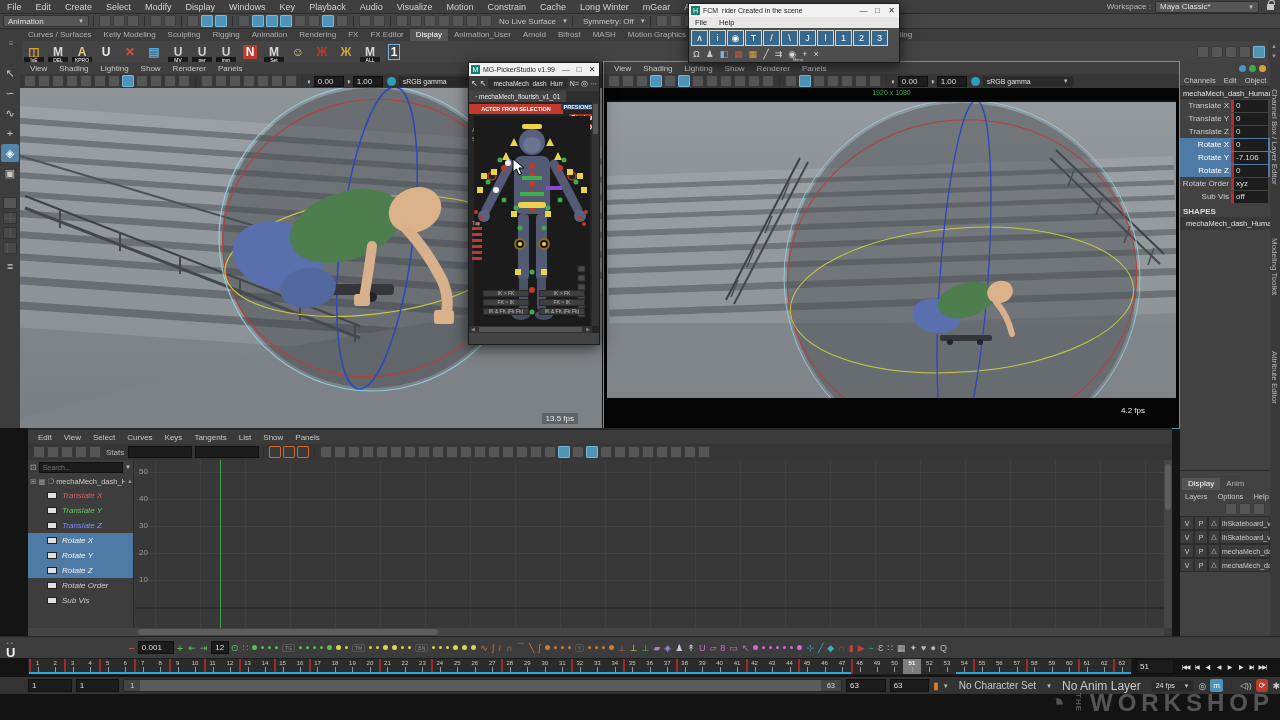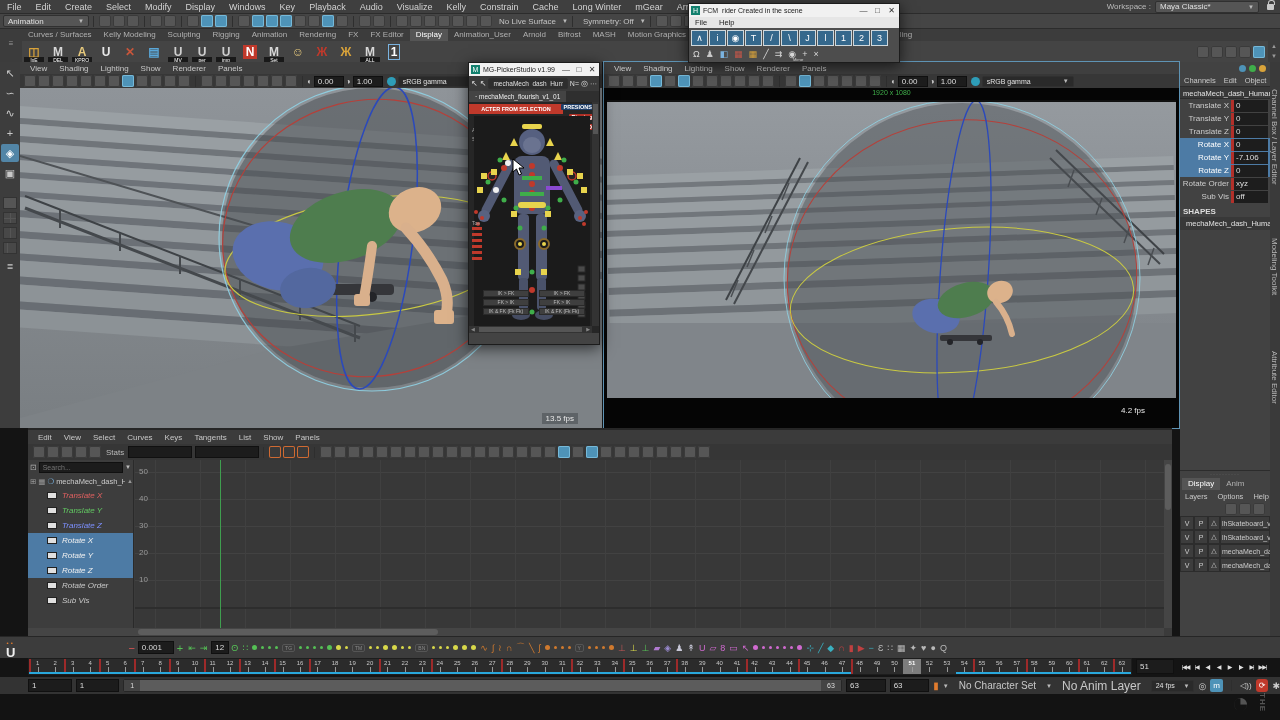--- a/index.html
+++ b/index.html
@@ -68,21 +68,21 @@
       <span class="mi">Edit</span>
       <span class="mi">Create</span>
       <span class="mi">Select</span>
       <span class="mi">Modify</span>
       <span class="mi">Display</span>
       <span class="mi">Windows</span>
       <span class="mi">Key</span>
       <span class="mi">Playback</span>
       <span class="mi">Audio</span>
       <span class="mi">Visualize</span>
-      <span class="mi">Kelly</span>
+      <span class="mi">Motion</span>
       <span class="mi">Constrain</span>
       <span class="mi">Cache</span>
       <span class="mi">Long Winter</span>
       <span class="mi">mGear</span>
       <span class="mi">Arnold</span>
       <span class="mi">Help</span>
     </div>
   <div style="flex:1"></div>
   <span class="f8" style="font-size:8px;color:#bbb">Workspace :</span>
   <div class="ddbox" style="width:104px;margin:0 4px">
@@ -1203,14 +1203,15 @@
 
 <svg class="abs" style="left:512px;top:158px;z-index:60" width="13" height="18" viewBox="0 0 13 18">
   <polygon points="1,1 1,14 4.5,11 7,17 9.5,16 7,10 12,10" fill="#fff" stroke="#000" stroke-width="1"></polygon>
 </svg>
 
 <div class="abs" style="left:0;top:694px;width:1280px;height:26px;background:#131313"></div>
 <div class="abs" style="right:6px;bottom:2px;z-index:50;display:flex;align-items:center;gap:8px;pointer-events:none">
   <span class="wm" style="font-size:30px;letter-spacing:0">◔</span>
   <span class="wm" style="font-size:8px;writing-mode:vertical-rl;letter-spacing:1px">THE</span>
   <span>
+    <span class="wm" style="display:block;font-size:24px">WORKSHOP</span>
   </span>
 </div>
 
 </body></html>

